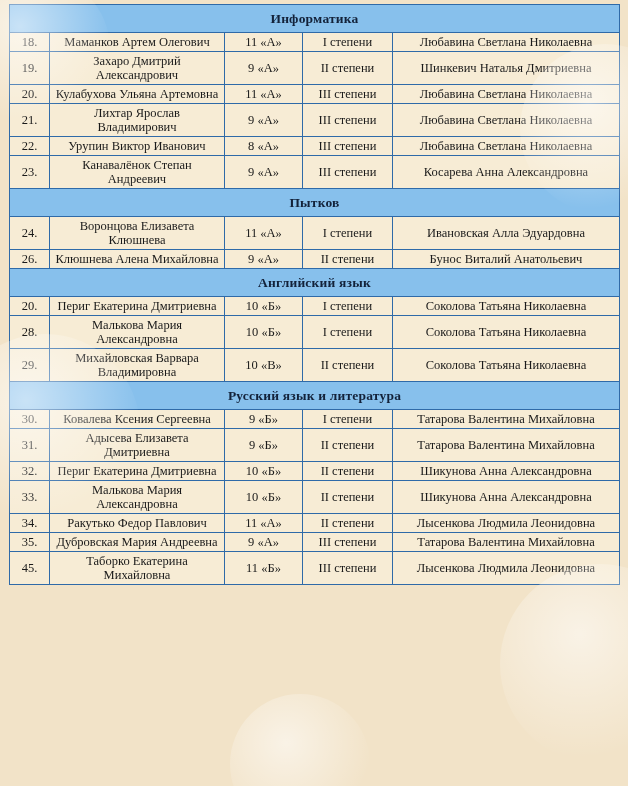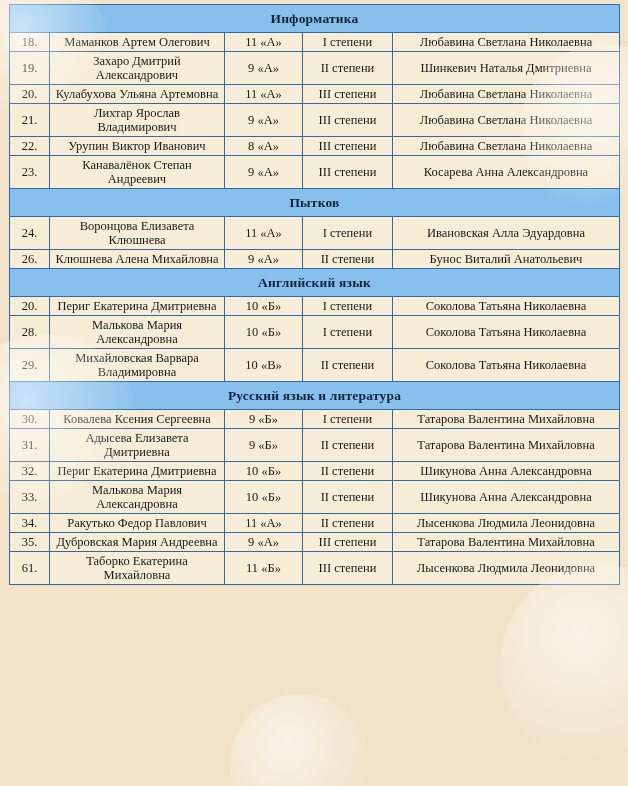--- a/index.html
+++ b/index.html
@@ -219,21 +219,21 @@
           <td class="teacher-cell">Лысенкова Людмила Леонидовна</td>
         </tr>
         <tr>
           <td class="num-cell">35.</td>
           <td class="name-cell">Дубровская Мария Андреевна</td>
           <td class="class-cell">9 «А»</td>
           <td class="degree-cell">III степени</td>
           <td class="teacher-cell">Татарова Валентина Михайловна</td>
         </tr>
         <tr>
-          <td class="num-cell">61.</td>
+          <td class="num-cell">45.</td>
           <td class="name-cell">Таборко Екатерина Михайловна</td>
           <td class="class-cell">11 «Б»</td>
           <td class="degree-cell">III степени</td>
           <td class="teacher-cell">Лысенкова Людмила Леонидовна</td>
         </tr>
       </tbody>
   </table>
 </div>
 
 </body></html>

